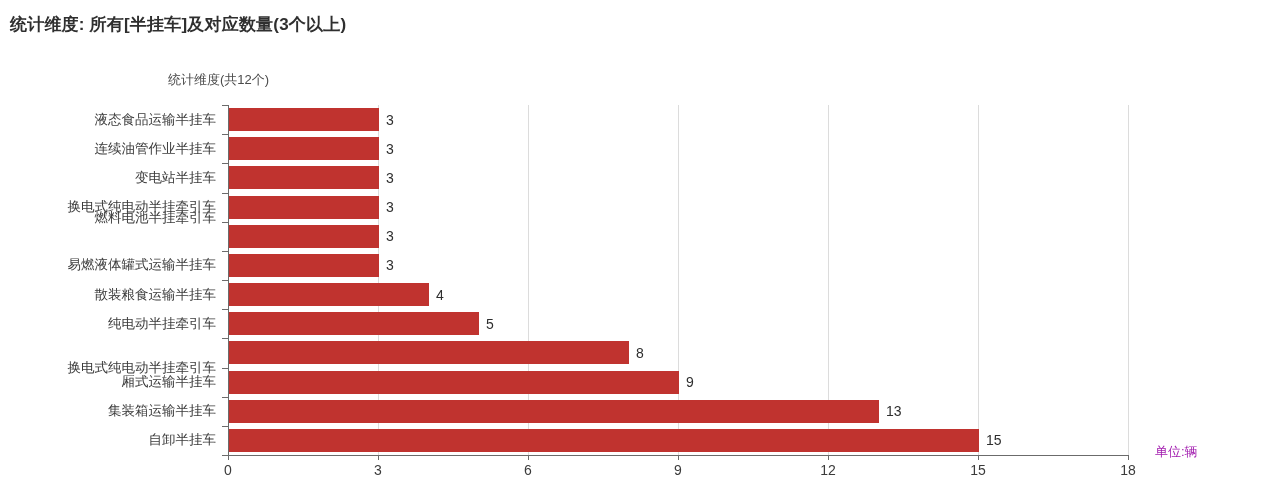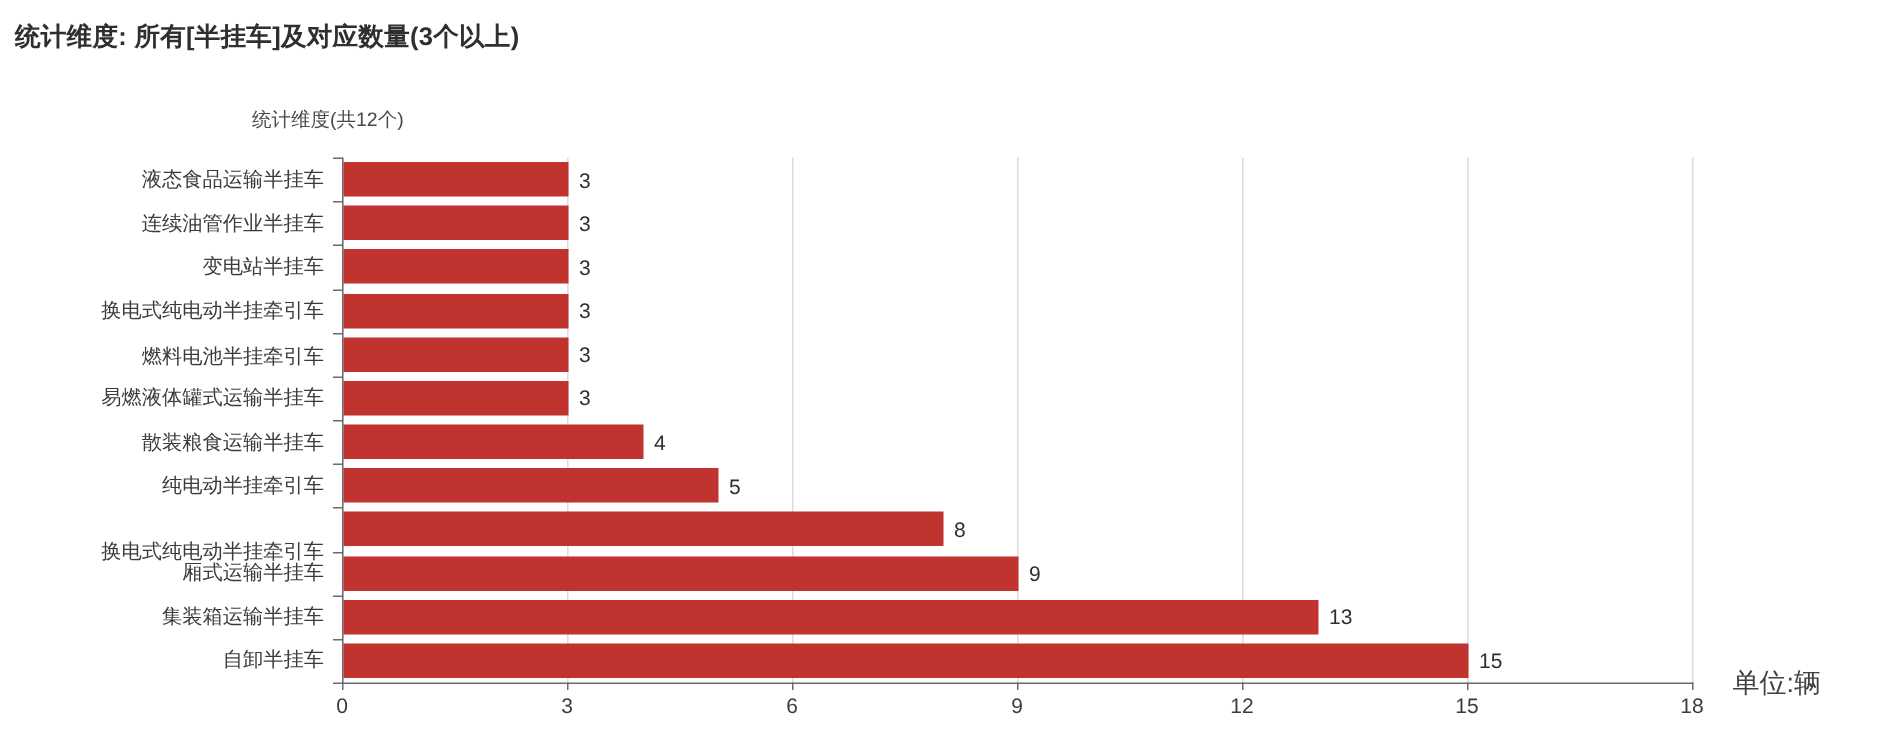--- a/index.html
+++ b/index.html
@@ -123,22 +123,22 @@
     color: #2e2e2e;
     white-space: nowrap;
     line-height: 1;
   }
 
   
   #unit-note {
     position: absolute;
     left: 1155px;
     top: 443px;
-    font-size: 18px;
-    color: #404040;
+    font-size: 13px;
+    color: #a21caf;
     white-space: nowrap;
   }
 </style>
 </head>
 <body>
 
 <div id="chart-title">统计维度: 所有[半挂车]及对应数量(3个以上)</div>
 
 <div id="y-axis-title">统计维度(共12个)</div>
 
@@ -182,21 +182,21 @@
 <div class="bar" title="变电站半挂车: 3" style="left: 229px; top: 166.417px; width: 150px; background: rgb(192, 51, 47);"></div>
 <div class="bar-value" style="left: 386px; top: 170.917px;">3</div>
 <div class="cat-label" style="top: 170.917px;">变电站半挂车</div>
 <div class="y-tick" style="top: 163px;"></div>
 <div class="bar" title="腐蚀性物品罐式运输半挂车: 3" style="left: 229px; top: 195.583px; width: 150px; background: rgb(192, 51, 47);"></div>
 <div class="bar-value" style="left: 386px; top: 200.083px;">3</div>
 <div class="cat-label" style="top: 200.083px;">换电式纯电动半挂牵引车</div>
 <div class="y-tick" style="top: 193px;"></div>
 <div class="bar" title="燃料电池半挂牵引车: 3" style="left: 229px; top: 224.75px; width: 150px; background: rgb(192, 51, 47);"></div>
 <div class="bar-value" style="left: 386px; top: 229.25px;">3</div>
-<div class="cat-label" style="top: 231px; margin-left: 12px;">燃料电池半挂牵引车</div>
+<div class="cat-label" style="top: 211px; margin-left: 12px;">燃料电池半挂牵引车</div>
 <div class="y-tick" style="top: 222px;"></div>
 <div class="bar" title="易燃液体罐式运输半挂车: 3" style="left: 229px; top: 253.917px; width: 150px; background: rgb(192, 51, 47);"></div>
 <div class="bar-value" style="left: 386px; top: 258.417px;">3</div>
 <div class="cat-label" style="top: 258.417px;">易燃液体罐式运输半挂车</div>
 <div class="y-tick" style="top: 251px;"></div>
 <div class="bar" title="散装粮食运输半挂车: 4" style="left: 229px; top: 283.083px; width: 200px; background: rgb(192, 51, 47);"></div>
 <div class="bar-value" style="left: 436px; top: 287.583px;">4</div>
 <div class="cat-label" style="top: 287.583px;">散装粮食运输半挂车</div>
 <div class="y-tick" style="top: 280px;"></div>
 <div class="bar" title="纯电动半挂牵引车: 5" style="left: 229px; top: 312.25px; width: 250px; background: rgb(192, 51, 47);"></div>

